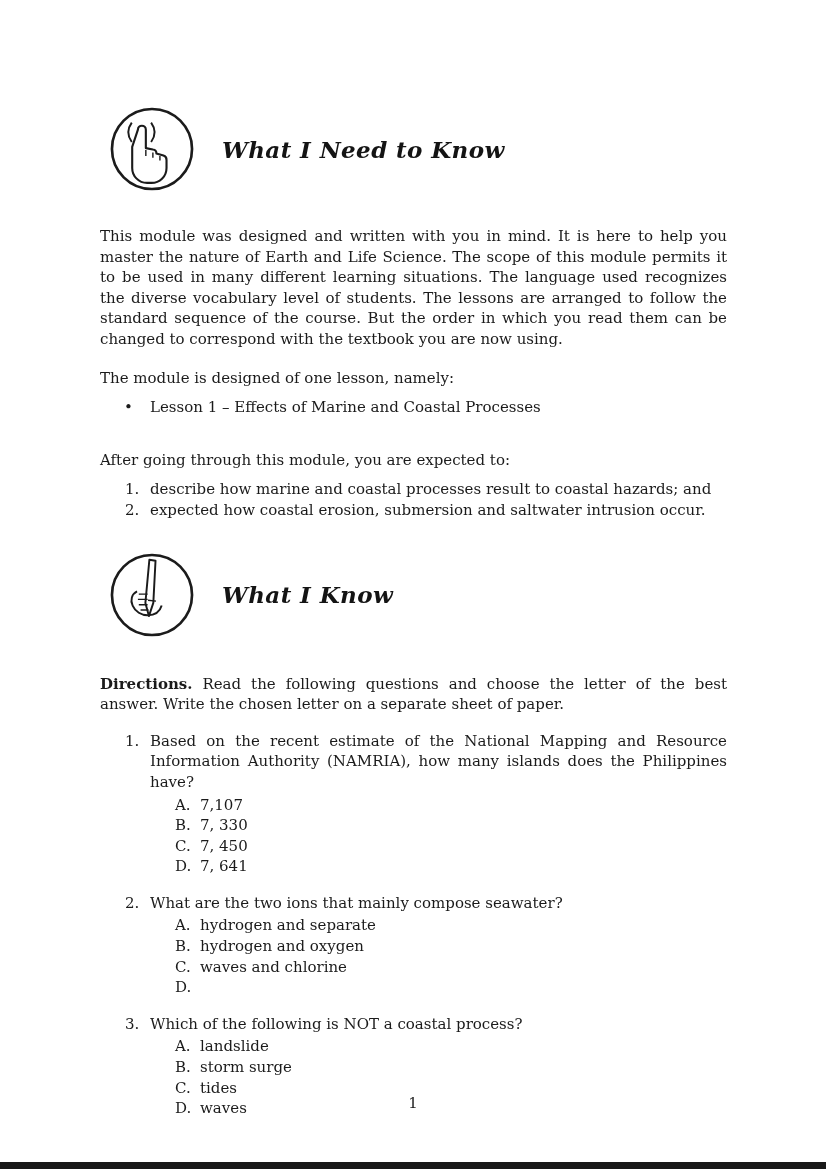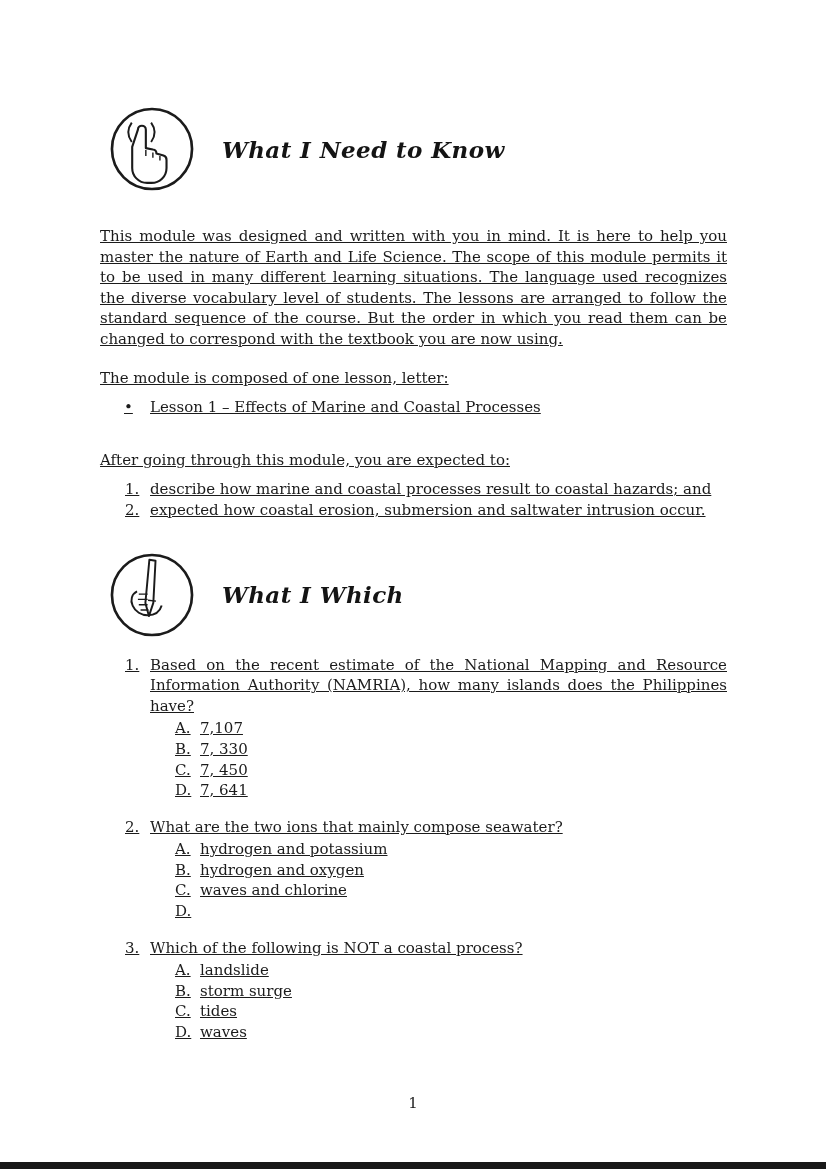--- a/index.html
+++ b/index.html
@@ -27,21 +27,20 @@
     color:#141414;
   }
 
   .head-1 { margin-top:105px; }
   .head-2 { margin-top:30px; }
 
   p.body, .line {
     font-size:15px;
     line-height:20.6px;
     color:#1b1b1b;
-    text-decoration:underline;
   }
   p.just { text-align:justify; }
 
   .intro { margin-top:33px; }
   .compose-line { margin-top:18px; }
 
   .bullet-row { margin-top:9px; padding-left:24px; display:flex; }
   .bullet-marker { width:26px; flex:0 0 auto; }
 
   .expect-line { margin-top:32px; }
@@ -94,21 +93,21 @@
           <path d="M49 20 q8 11 0 22" stroke-width="2.2"></path>
           <path d="M34 28 a4.5 4.5 0 0 1 9 0 v21 l8 1.5 a4.5 4.5 0 0 1 4 4.5 l8 2.5 a5 5 0 0 1 3.5 5 v9 c0 10 -8 17 -17 17 h-5 c-10 0 -17 -8 -17 -17 v-24 z" stroke-width="2.4" stroke-linejoin="round"></path>
           <path d="M43 51 v7 M51 54 v6 M59 58 v5" stroke-width="1.6"></path>
         </svg>
       </div>
       <h1 class="sec-title">What I Need to Know</h1>
     </div>
 
     <p class="body just intro">This module was designed and written with you in mind. It is here to help you master the nature of Earth and Life Science. The scope of this module permits it to be used in many different learning situations. The language used recognizes the diverse vocabulary level of students. The lessons are arranged to follow the standard sequence of the course. But the order in which you read them can be changed to correspond with the textbook you are now using.</p>
 
-    <p class="body compose-line">The module is composed of one lesson, letter:</p>
+    <p class="body compose-line">The module is designed of one lesson, namely:</p>
 
     <div class="bullet-row line">
       <span class="bullet-marker">•</span>
       <span class="txt-cell">Lesson 1 – Effects of Marine and Coastal Processes</span>
     </div>
 
     <p class="body expect-line">After going through this module, you are expected to:</p>
 
     <div class="objectives">
       <div class="objective-row line">
@@ -124,23 +123,24 @@
     <div class="section-head head-2">
       <div class="icon-circle">
         <svg viewBox="0 0 100 100" fill="none" stroke="#1b1b1b">
           <circle cx="50" cy="50" r="45.5" stroke-width="3"></circle>
           <path d="M47 10 l7 1 -2.5 48 -5 15 -4 -15 z" stroke-width="2.2" stroke-linejoin="round"></path>
           <path d="M45.5 56 l9 1" stroke-width="1.6"></path>
           <path d="M33 46 c-6 3 -8 10 -5 16 c3 7 10 11 17 11 c8 0 14 -4 16 -11" stroke-width="2.2"></path>
           <path d="M35 49 h10 M34 55 h11 M35 61 h10 M37 67 h9" stroke-width="1.6"></path>
         </svg>
       </div>
-      <h1 class="sec-title">What I Which</h1>
-    </div>
-
+      <h1 class="sec-title">What I Know</h1>
+    </div>
+
+    <p class="body just directions"><b>Directions.</b><span> Read the following questions and choose the letter of the best answer. Write the chosen letter on a separate sheet of paper.</span></p>
 
     <div class="questions">
 
       <div class="question">
         <div class="q-row line">
           <span class="num-cell">1.</span>
           <span class="q-text">Based on the recent estimate of the National Mapping and Resource Information Authority (NAMRIA), how many islands does the Philippines have?</span>
         </div>
         <div class="choices line">
           <div class="choice">
@@ -163,21 +163,21 @@
       </div>
 
       <div class="question">
         <div class="q-row line">
           <span class="num-cell">2.</span>
           <span class="q-text">What are the two ions that mainly compose seawater?</span>
         </div>
         <div class="choices line">
           <div class="choice">
             <span class="c-letter">A.</span>
-            <span>hydrogen and potassium</span>
+            <span>hydrogen and separate</span>
           </div>
           <div class="choice">
             <span class="c-letter">B.</span>
             <span>hydrogen and oxygen</span>
           </div>
           <div class="choice">
             <span class="c-letter">C.</span>
             <span>waves and chlorine</span>
           </div>
           <div class="choice">

